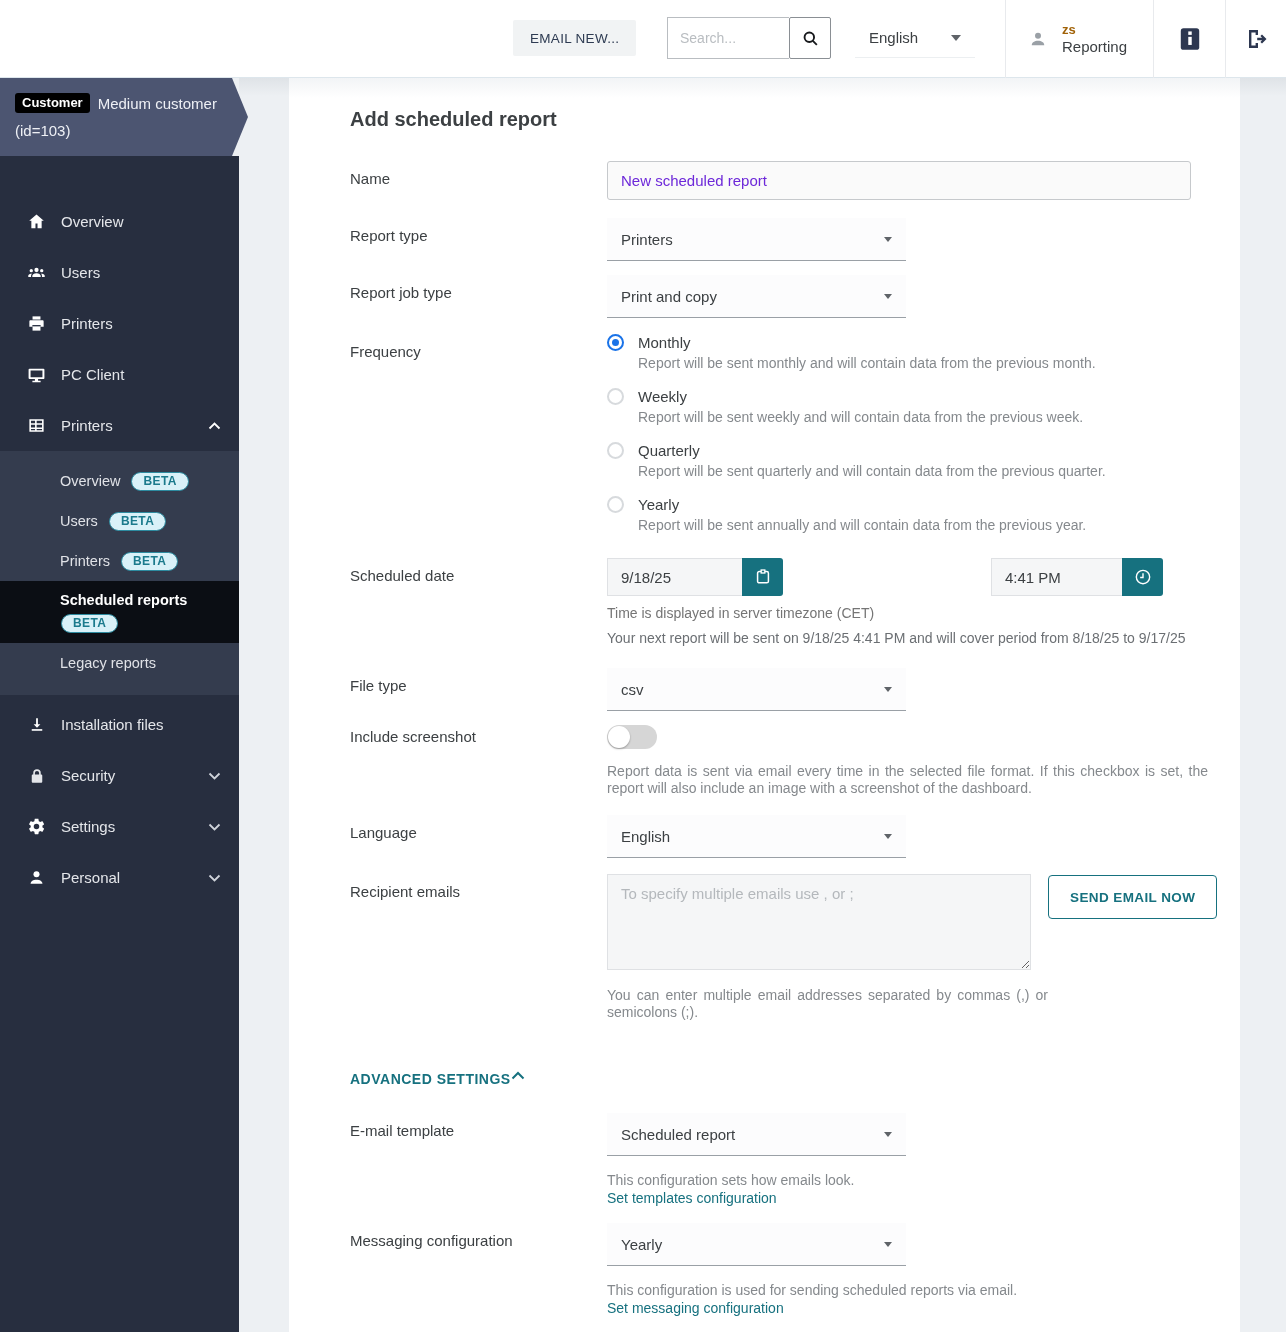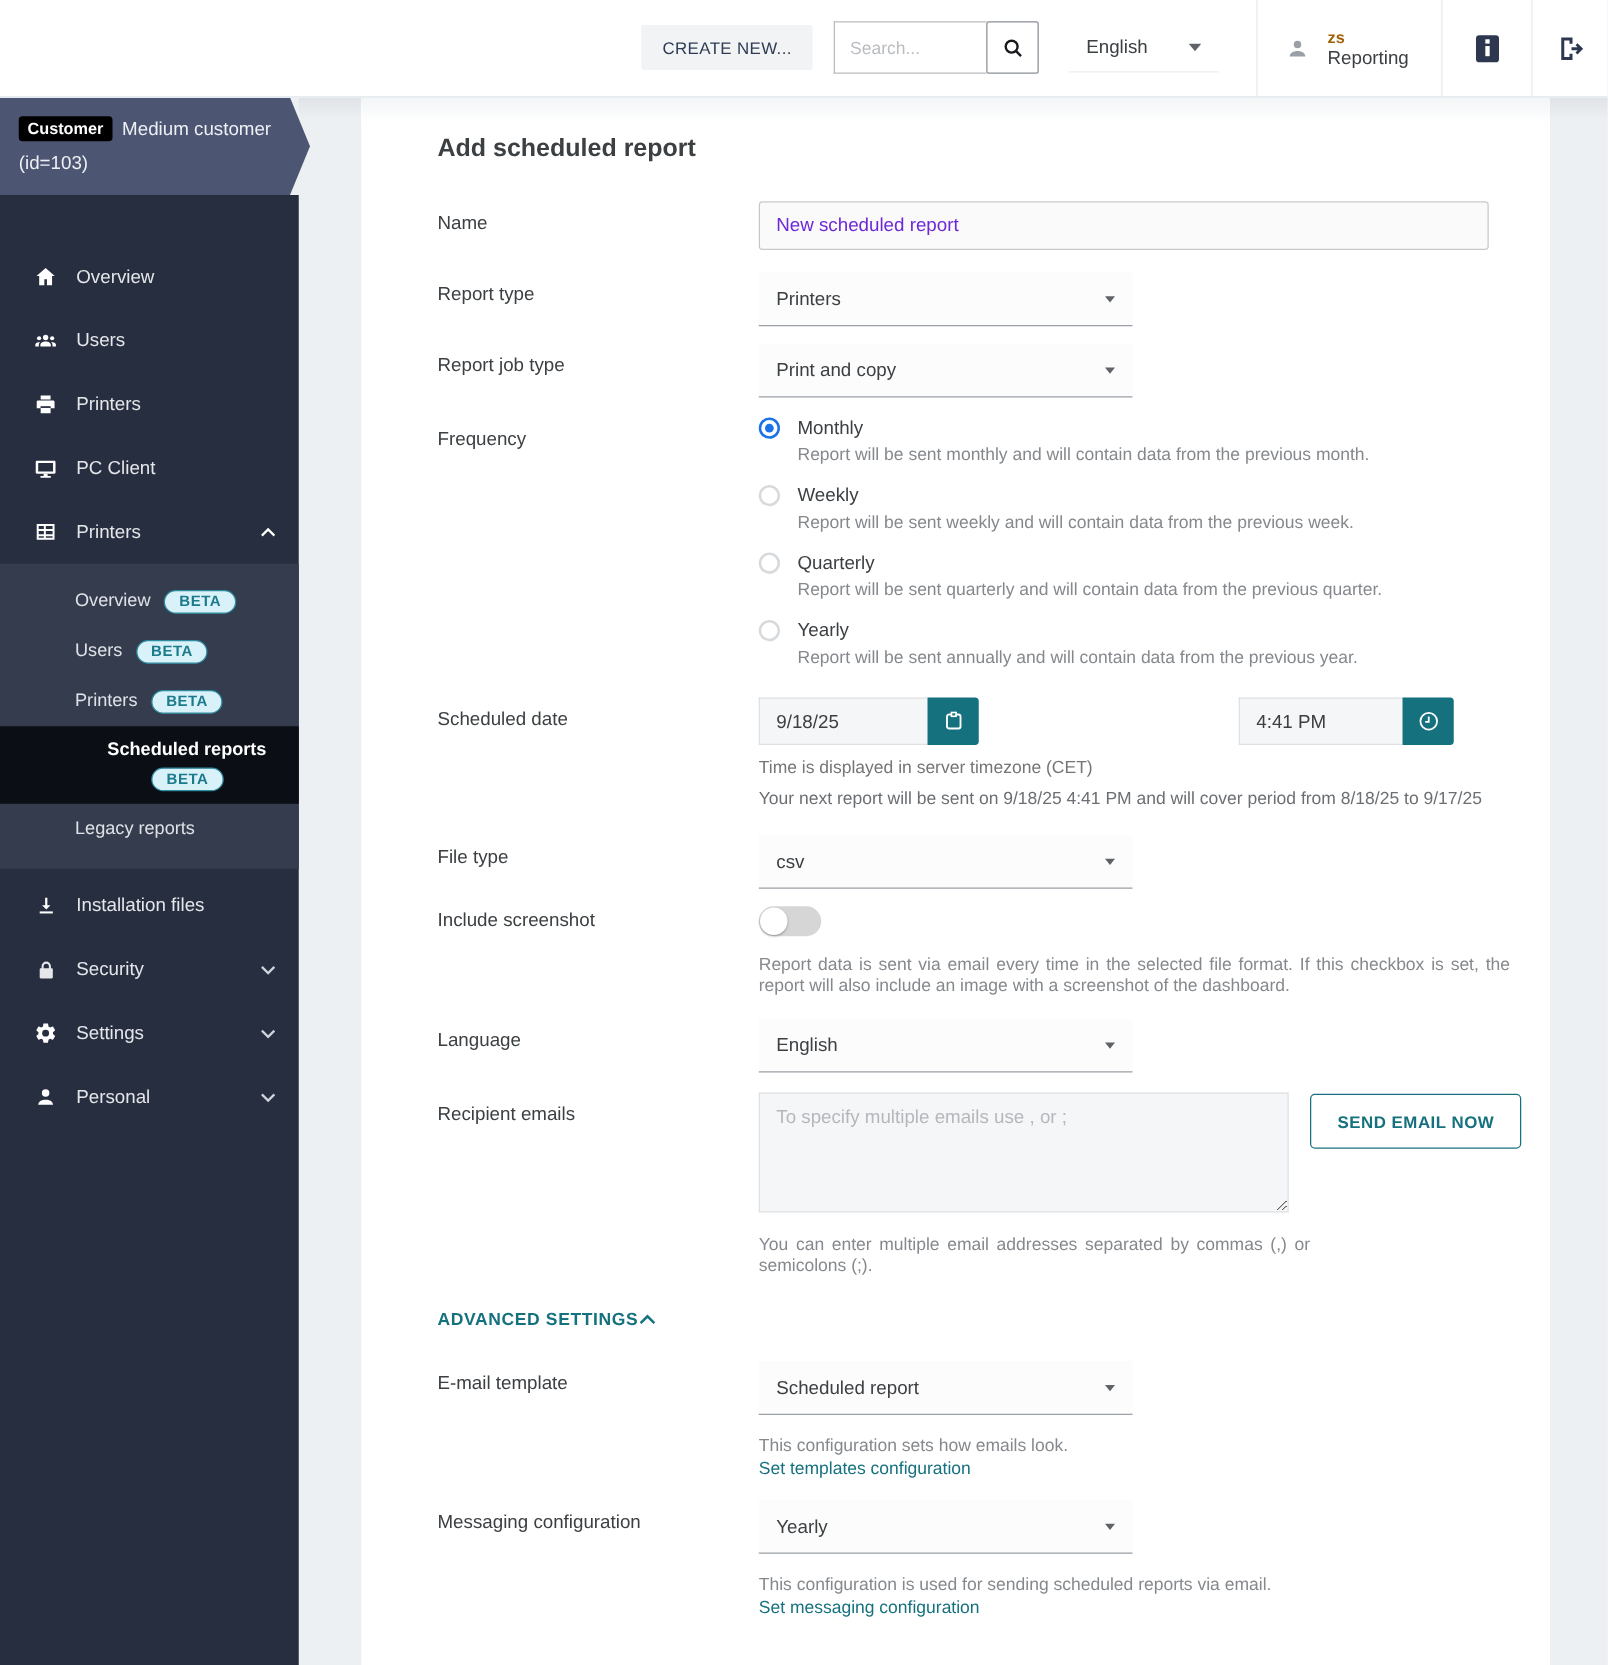--- a/index.html
+++ b/index.html
@@ -26,21 +26,21 @@
   .banner-line1 { display:flex; align-items:center; gap:8px; }
   .customer-badge { background:#000000; border-radius:3px; padding:2px 7px 3px; font-size:13px; font-weight:600; color:#fff; }
   .customer-name { font-size:15px; }
   .customer-id { font-size:15px; margin-top:9px; }
 
   
   .sidebar { position:absolute; top:156px; left:0; bottom:0; width:239px; background:#272e3f; z-index:10; color:#e4e6ea; }
   .nav-item { height:51px; display:flex; align-items:center; padding-left:27px; cursor:pointer; position:relative; font-size:15px; }
   .nav-item .nav-icon { width:19px; height:19px; margin-right:15px; display:flex; align-items:center; justify-content:center; }
   .nav-item .chev { position:absolute; right:18px; }
-  .nav-top { padding-top:40px;text-align:center; }
+  .nav-top { padding-top:40px; }
   .submenu { background:#343c4e; padding:10px 0 12px; }
   .sub-item { min-height:40px; display:flex; align-items:center; gap:11px; padding:0 0 0 60px; font-size:14.5px; color:#e0e2e7; cursor:pointer; }
   .beta-badge { background:#d9f1f8; border:1px solid #2d8ba0; color:#1b7a8c; border-radius:11px; font-size:12px; font-weight:600; letter-spacing:.4px; padding:1px 11px 2px; }
   .sub-item.active { background:#0b0e14; display:block; padding:11px 0 10px 60px; font-weight:700; color:#fff; }
   .sub-item.active .beta-badge { display:inline-block; margin-top:6px; margin-left:1px; }
   .nav-bottom { padding-top:4px; }
 
   
   .content { position:absolute; top:78px; left:239px; right:0; bottom:0; background:#edf0f3; overflow:hidden; }
   .content::before { content:""; position:absolute; top:0; left:0; right:0; height:18px; background:linear-gradient(#dfe3e7, rgba(237,240,243,0)); }
@@ -75,32 +75,32 @@
   .toggle { width:50px; height:24px; border-radius:12px; background:#d6d6d6; position:relative; cursor:pointer; margin-top:6px; }
   .toggle-knob { position:absolute; left:1px; top:1px; width:22px; height:22px; border-radius:50%; background:#fff; box-shadow:0 1px 2px rgba(0,0,0,.3); }
   .toggle-desc { margin-top:14px; width:601px; font-size:14px; color:#85898d; text-align:justify; line-height:17px; }
 
   .emails-wrap { display:flex; align-items:flex-start; gap:17px; }
   .emails-textarea { width:424px; height:96px; background:#f5f6f7; border:1px solid #dfe1e4; padding:10px 13px; font-size:15px; color:#3c4043; font-family:inherit; outline:none; resize:both; }
   .emails-textarea::placeholder { color:#b4b8bc; }
   .send-email-btn { height:44px; padding:0 21px; background:#fff; border:1px solid #16717f; border-radius:4px; color:#16717f; font-size:13.5px; font-weight:600; letter-spacing:.4px; cursor:pointer; font-family:inherit; margin-top:1px; }
   .emails-help { margin-top:17px; width:441px; font-size:14px; color:#85898d; text-align:justify; line-height:17px; }
 
-  .adv-header { display:flex; align-items:center; gap:0; margin:26px 0 26px; cursor:pointer; }
+  .adv-header { display:flex; align-items:flex-start; gap:0; margin:50px 0 26px; cursor:pointer; }
   .adv-label { color:#16717f; font-size:14px; font-weight:600; letter-spacing:.5px; }
   .cfg-desc { margin-top:16px; font-size:14px; color:#85898d; }
   .cfg-link { margin-top:2px; font-size:14px; color:#16717f; cursor:pointer; display:inline-block; }
 
   svg { display:block; }
 </style>
 </head>
 <body>
 
 <header class="topbar">
-  <button class="create-new-btn">CREATE NEW...</button>
+  <button class="create-new-btn">EMAIL NEW...</button>
   <div class="search-wrap">
     <input class="search-input" placeholder="Search..." style="">
     <button class="search-btn">
       <span>
         <svg width="19" height="19" viewBox="0 0 24 24">
             <circle cx="10.5" cy="10.5" r="6" fill="none" stroke="#17191c" stroke-width="2.4"></circle>
             <path d="M15 15l5 5" stroke="#17191c" stroke-width="2.4"></path>
           </svg>
       </span>
     </button>

